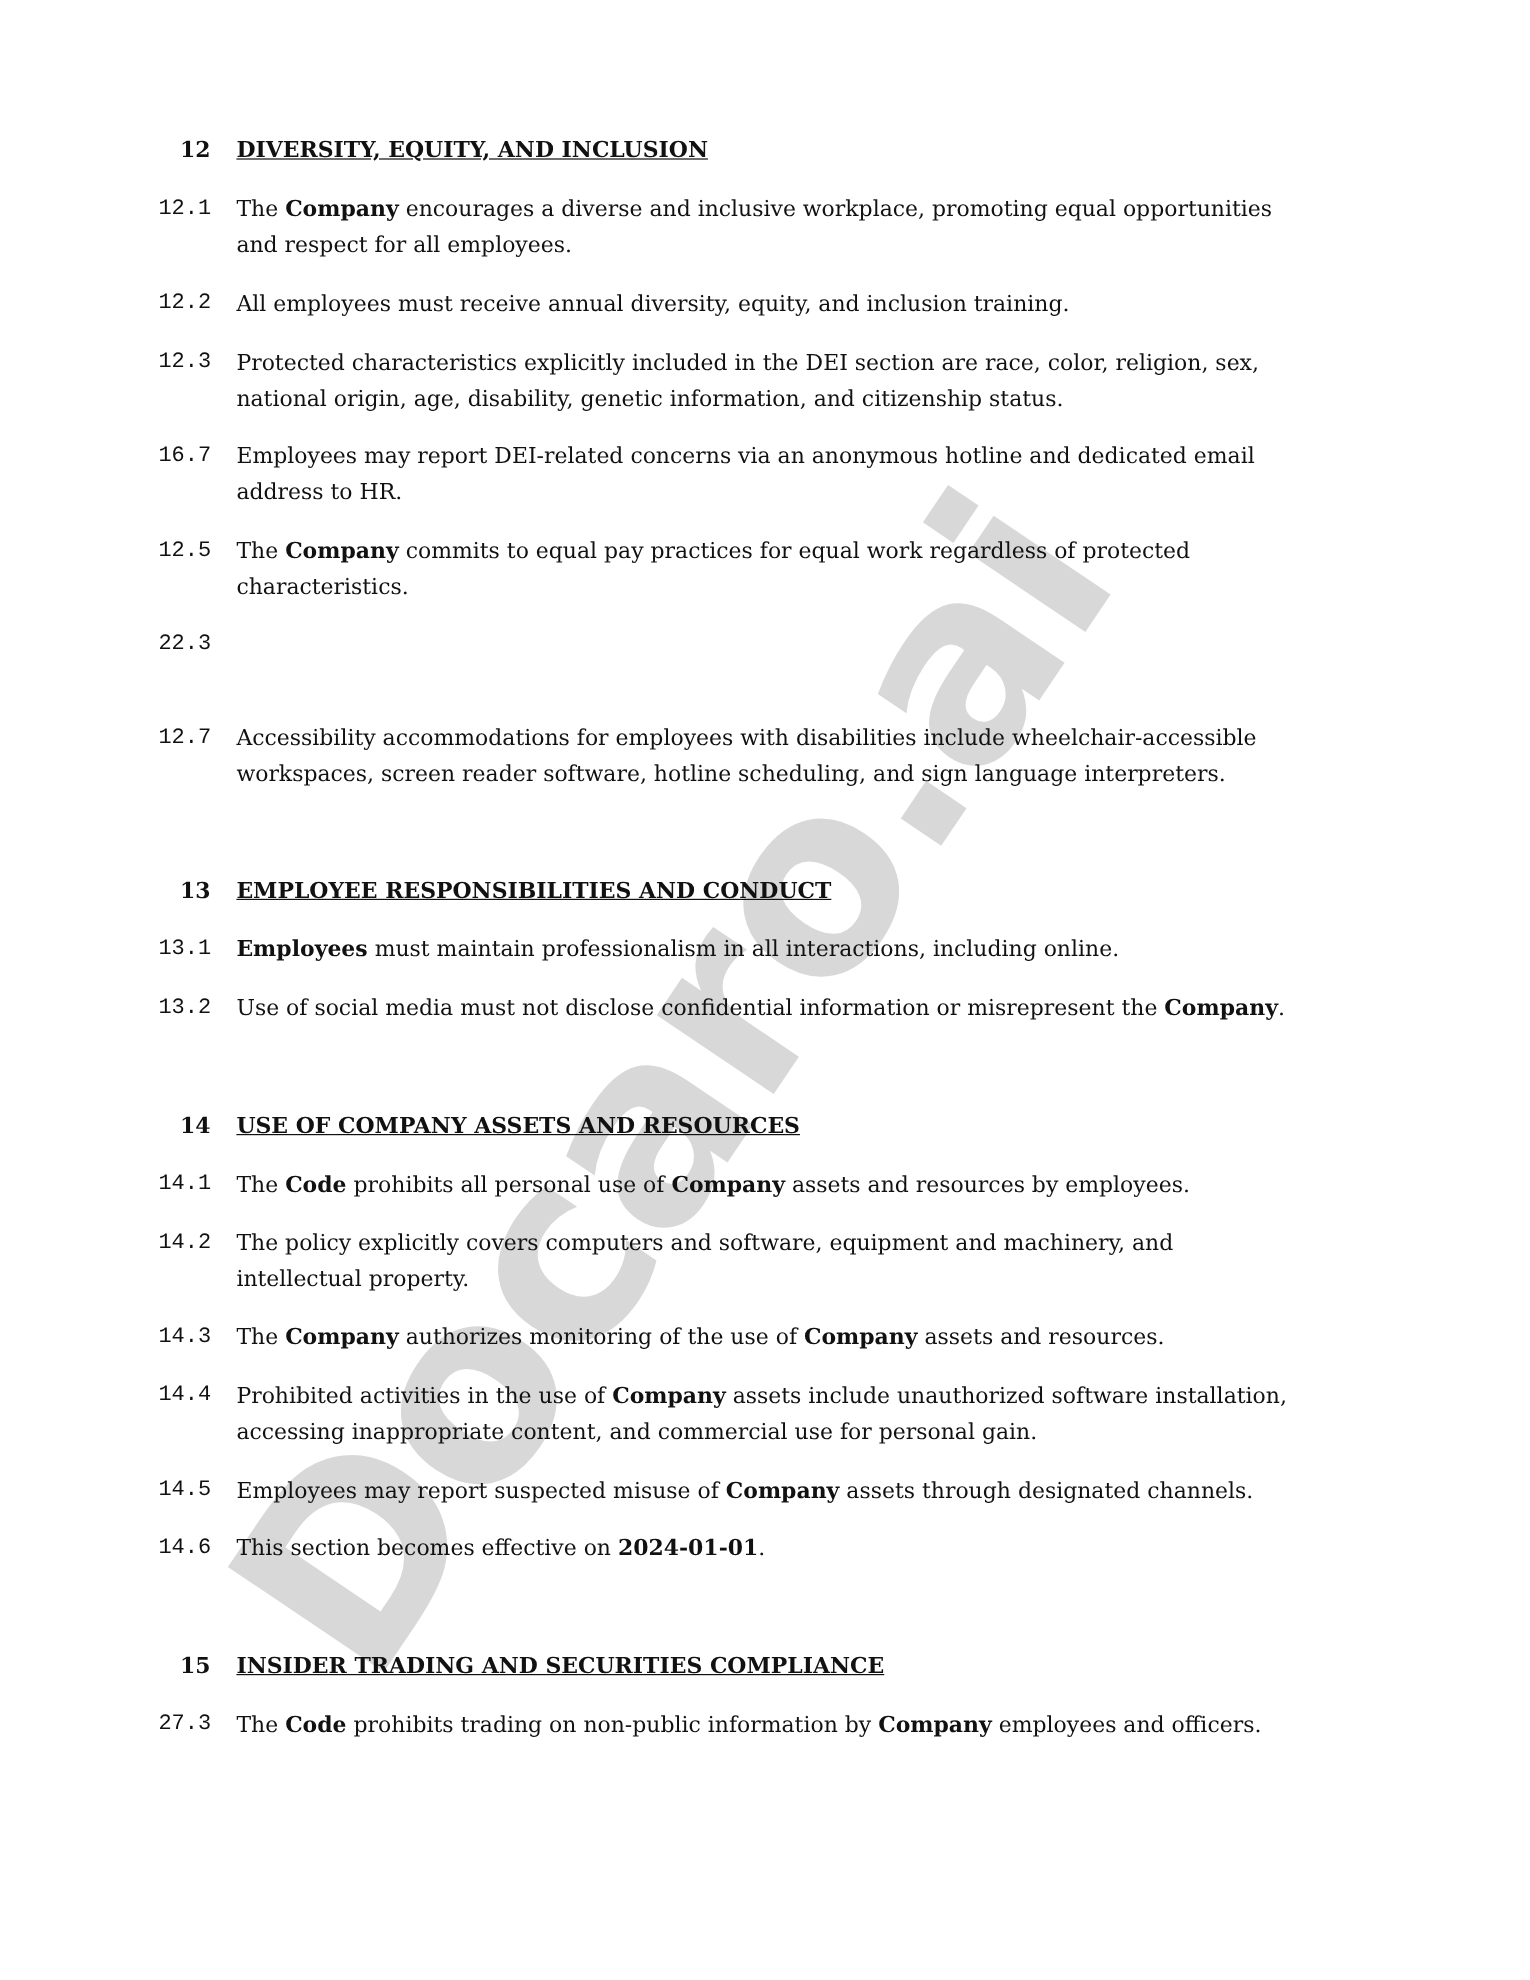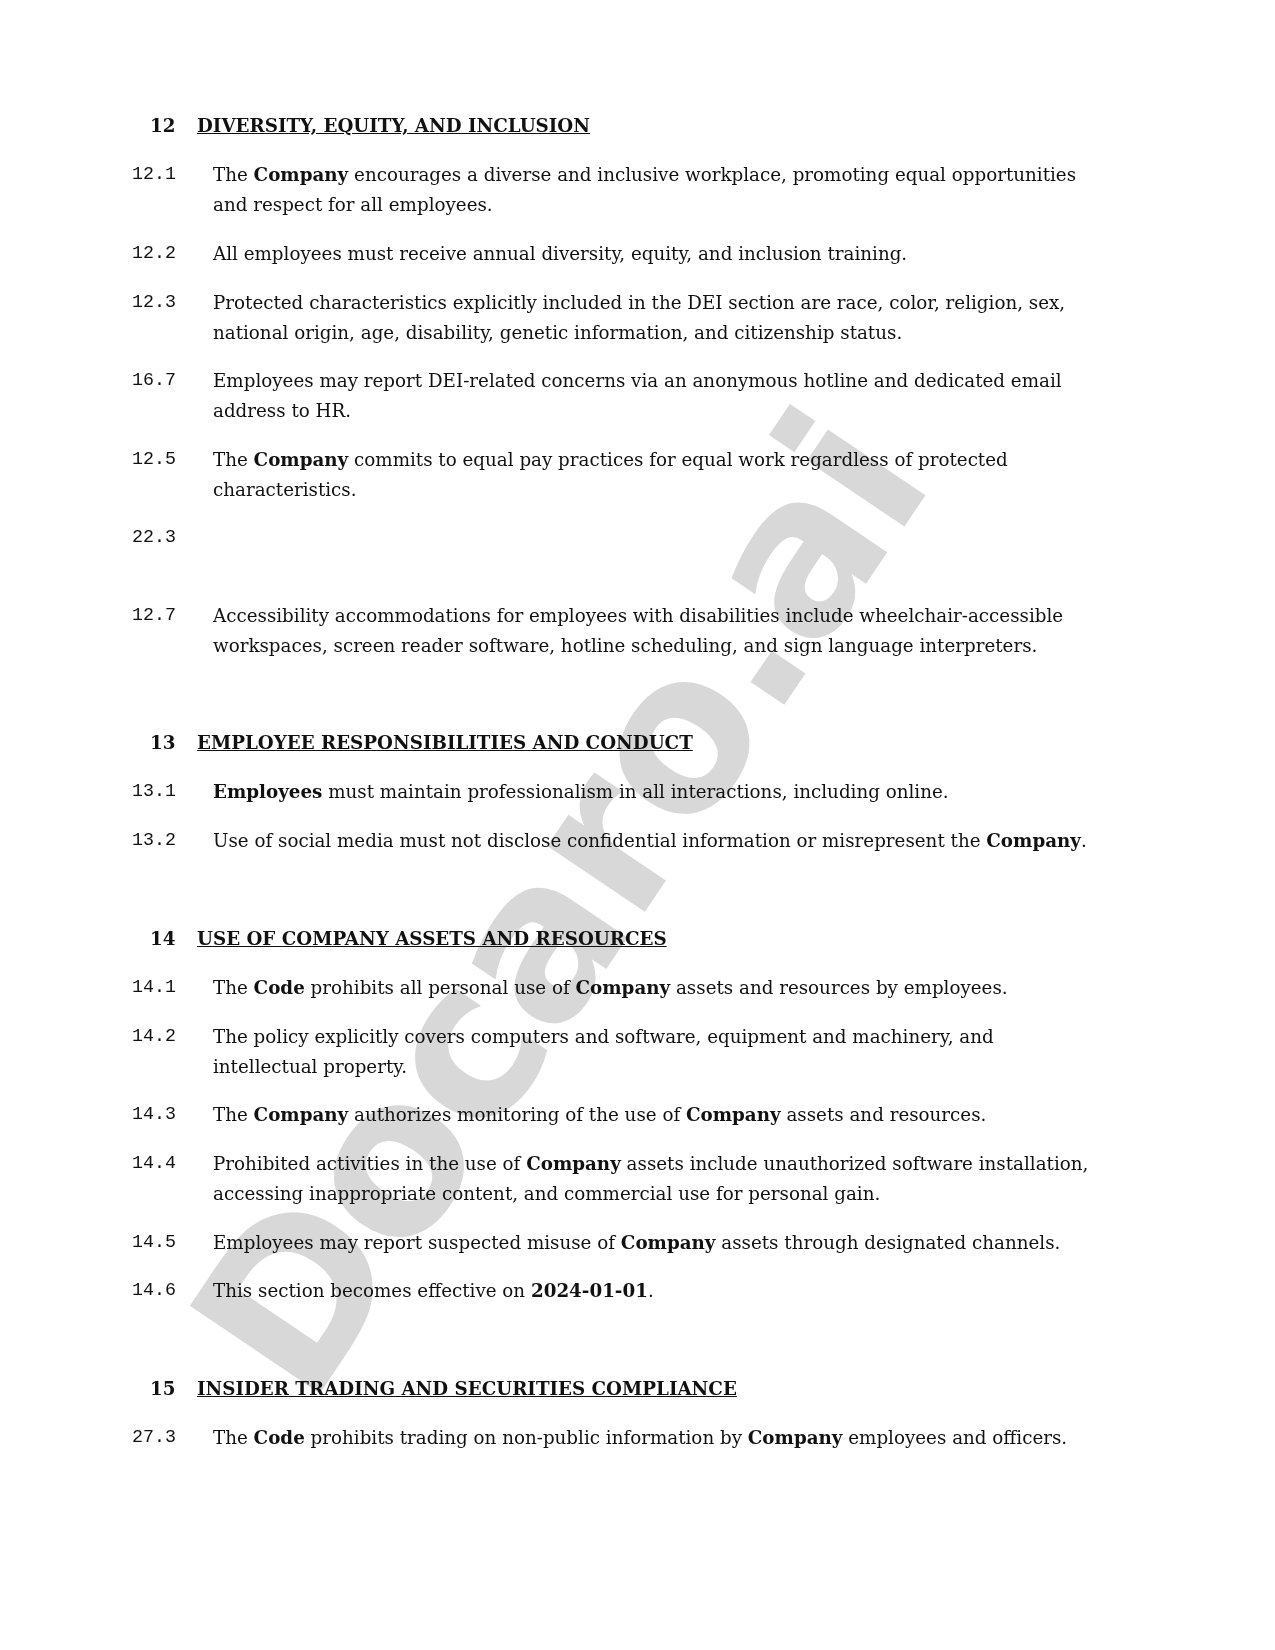--- a/index.html
+++ b/index.html
@@ -19,21 +19,21 @@
   }
   .content { position: absolute; left: 0; top: 0; width: 1275px; z-index: 1; }
   .heading {
     position: absolute; left: 0; width: 1275px; font-weight: bold;
     font-size: 18.3px; line-height: 29.5px;
   }
   .heading .num { position: absolute; left: 150px; width: 40px; }
   .heading .title { position: absolute; left: 197px; white-space: nowrap; text-decoration: underline; }
   .item { position: absolute; left: 0; width: 1275px; }
   .item .num { position: absolute; left: 132px; width: 55px; font-family: Liberation Mono, monospace; }
-  .item .text { position: absolute; left: 197px; width: 880px; margin-left: 16px; }
+  .item .text { position: absolute; left: 197px; width: 880px; }
   b { font-weight: bold; }
 </style>
 </head>
 <body>
 
 <div class="page">
   <div class="watermark">Docaro.ai</div>
   <div class="content" id="content">
       <div class="heading" style="top: 111px;">
         <span class="num">12</span>

